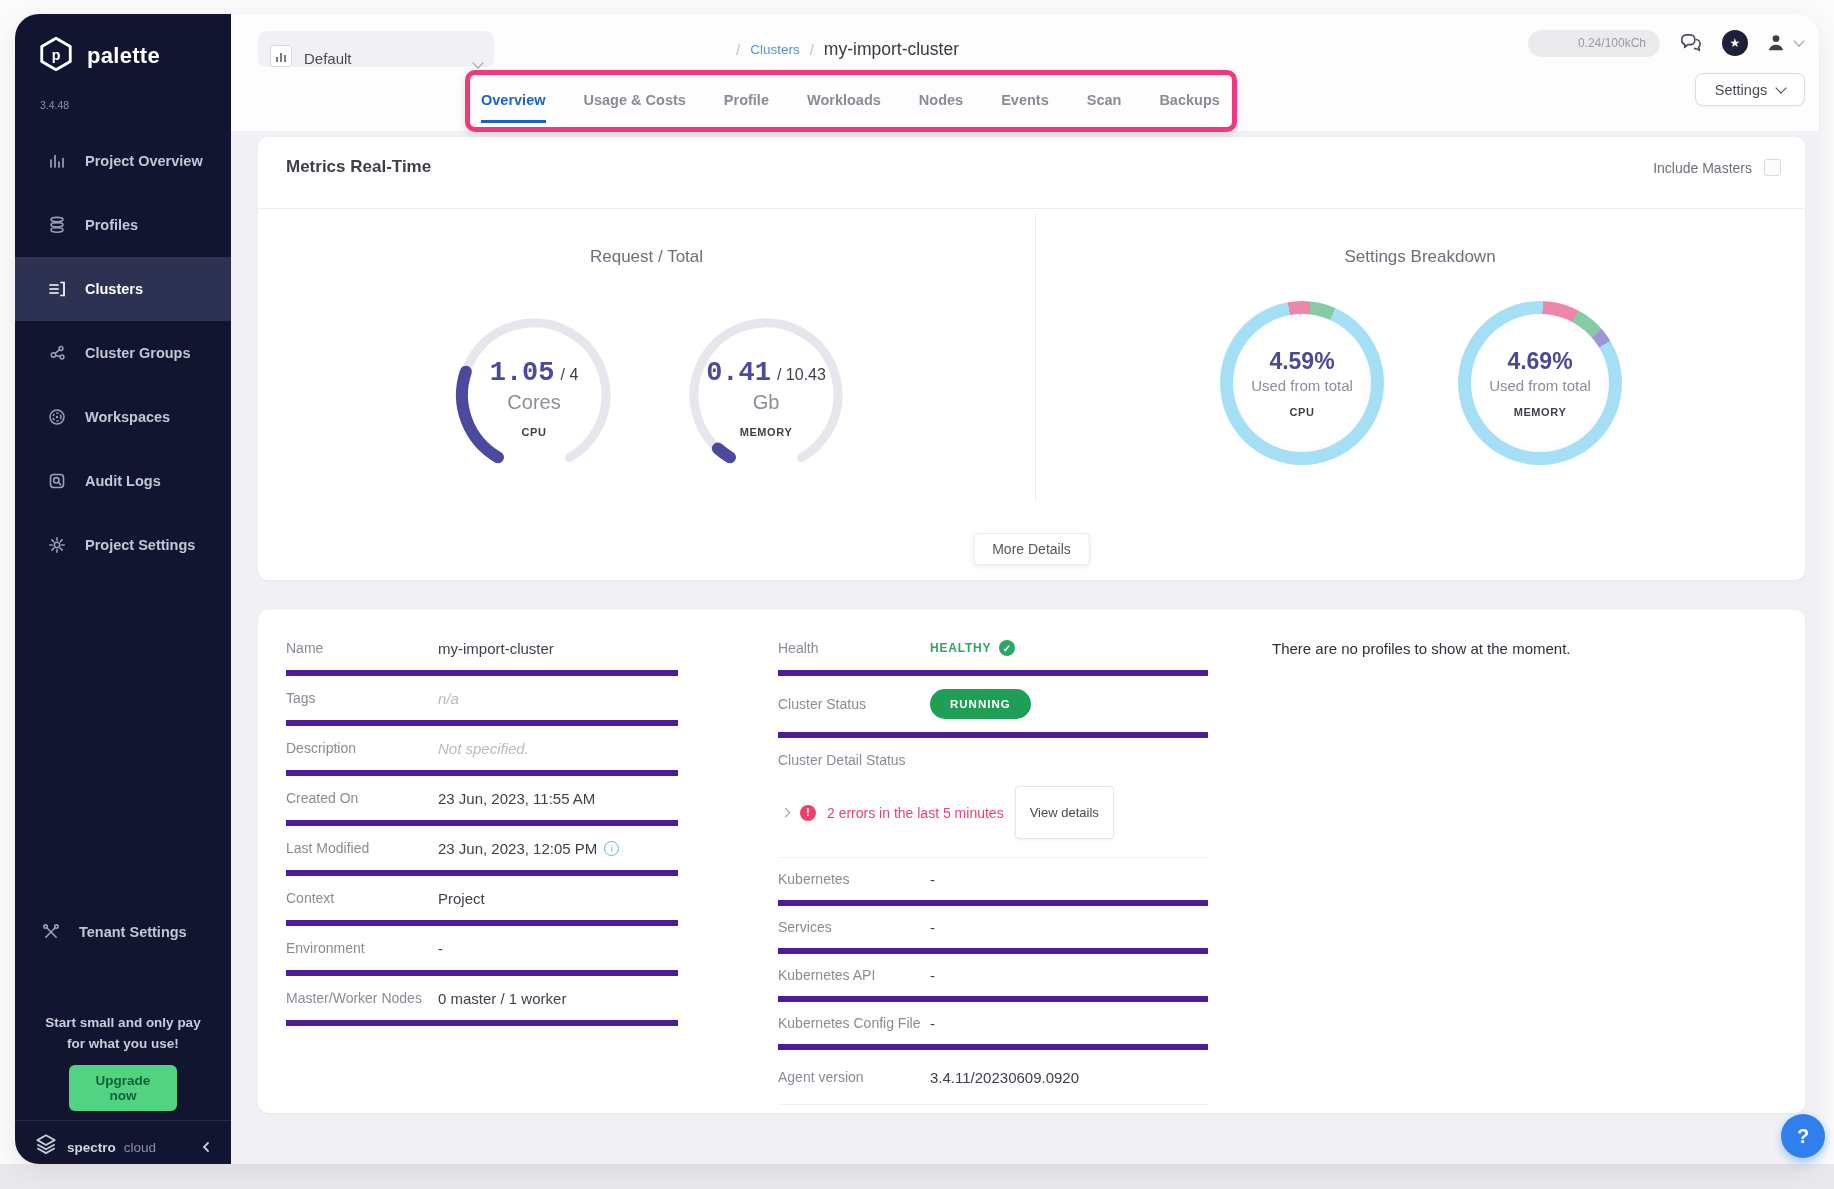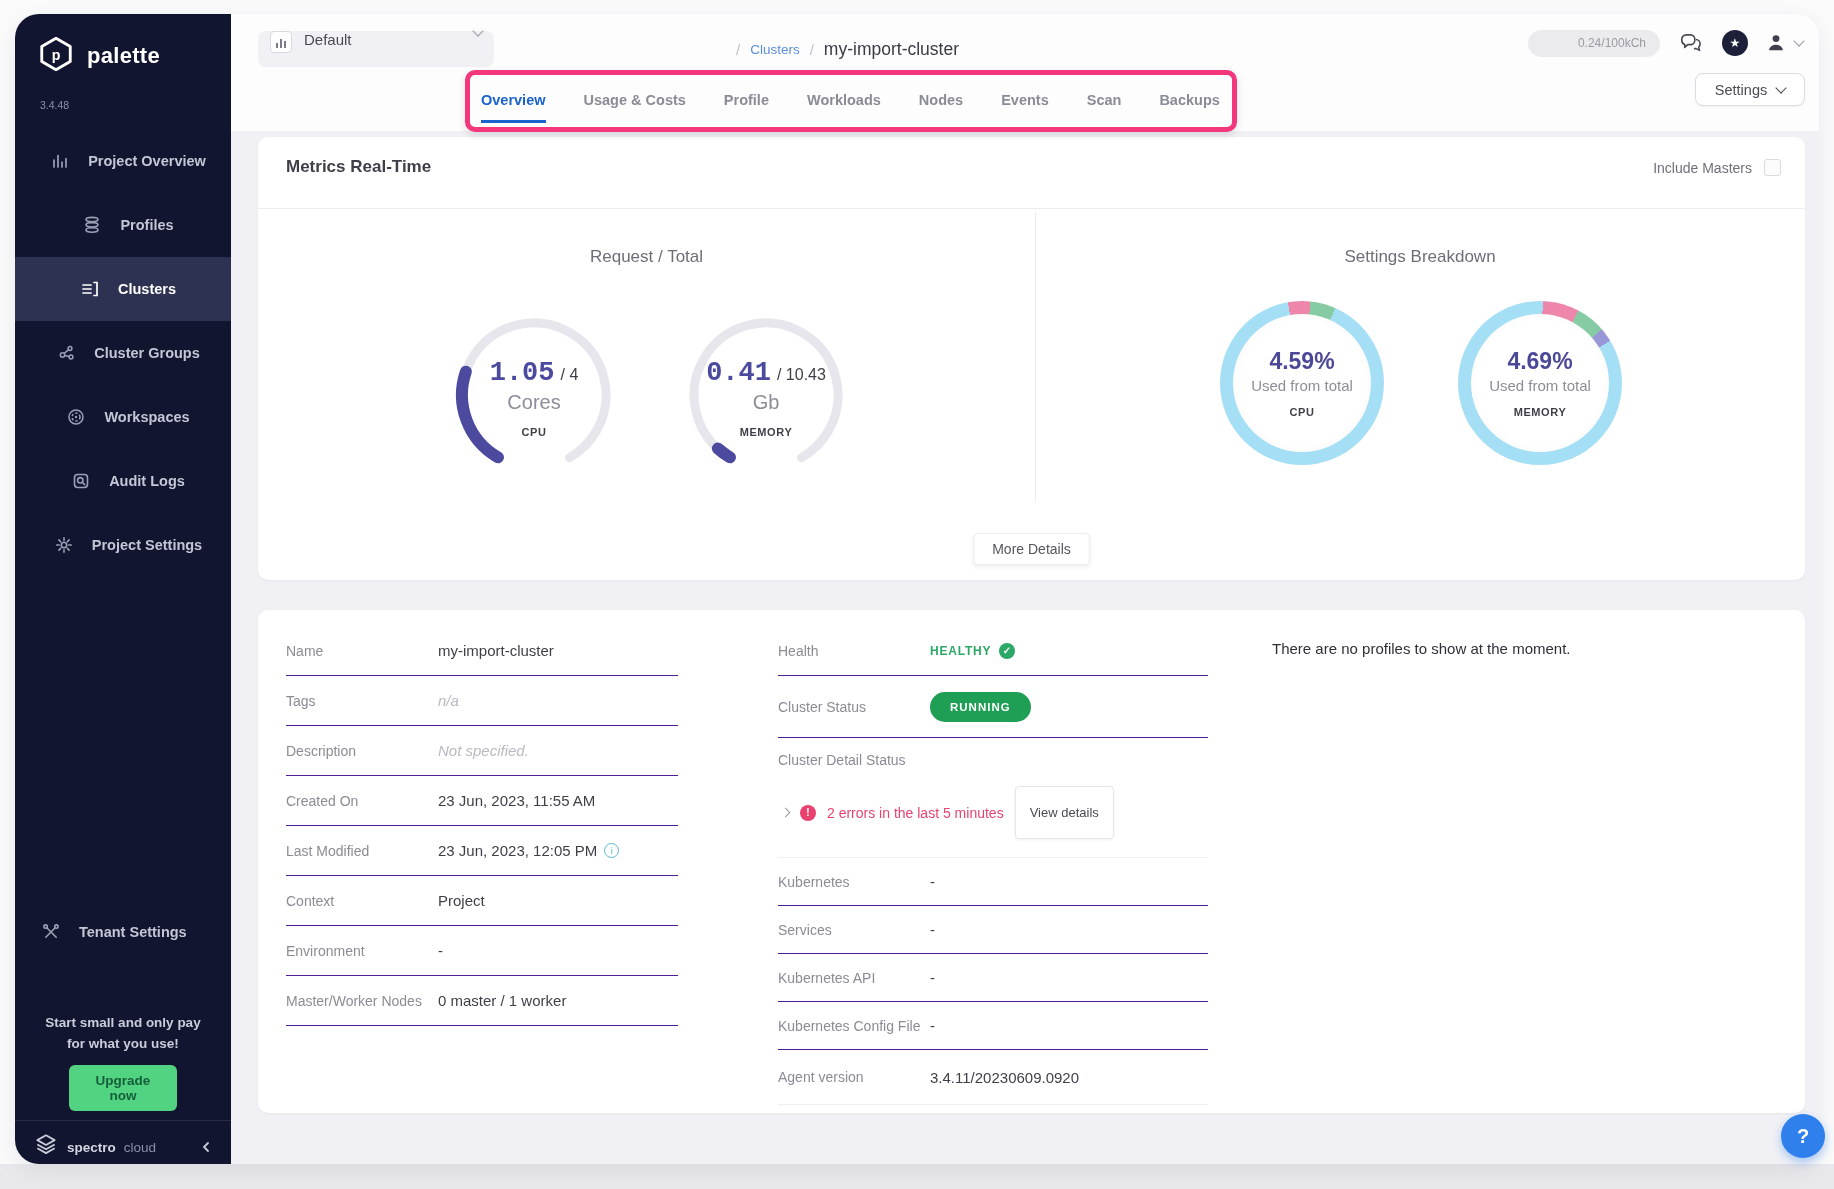--- a/index.html
+++ b/index.html
@@ -10,43 +10,43 @@
   .window { position:absolute; left:15px; top:14px; width:1804px; height:1150px;
             background:#fdfdfe; border-radius:24px; box-shadow:0 6px 24px rgba(20,20,50,.08); }
 
   
   .sidebar { position:absolute; left:0; top:0; width:216px; height:100%;
              background:#12152f; border-radius:24px 0 0 24px; color:#c3c6d6; }
   .logo-row { position:absolute; left:22px; top:21px; display:flex; align-items:center; gap:12px; }
   .logo-name { color:#fff; font-size:22px; font-weight:700; letter-spacing:.3px; }
   .version { position:absolute; left:25px; top:85px; font-size:10.5px; color:#8b8fa8; }
   .nav { position:absolute; left:0; top:115px; width:100%; }
-  .nav-item { height:64px; display:flex; align-items:center; gap:18px; padding-left:10px;
-              font-size:14.5px; font-weight:600; color:#c3c6d6; cursor:pointer;justify-content:center; }
+  .nav-item { height:64px; display:flex; align-items:center; gap:18px; padding-left:32px;
+              font-size:14.5px; font-weight:600; color:#c3c6d6; cursor:pointer; }
   .nav-item svg { color:#9ba0b8; flex:0 0 auto; }
   .nav-item.active { background:#2e3252; color:#fff; }
   .nav-item.active svg { color:#fff; }
   .tenant { position:absolute; top:890px; left:0; width:100%; height:56px; display:flex;
             align-items:center; gap:18px; padding-left:26px; font-size:14.5px; font-weight:600; color:#c3c6d6; }
   .tenant svg { color:#9ba0b8; }
   .promo { position:absolute; top:998px; left:0; width:100%; text-align:center;
            font-size:13.5px; font-weight:600; color:#c9ccdb; line-height:21px; }
   .upgrade { position:absolute; top:1051px; left:50%; transform:translateX(-50%);
              background:#52d381; color:#155f3a; border:none; border-radius:6px;
              font-size:13.5px; font-weight:700; padding:8px 18px; cursor:pointer; }
   .side-div { position:absolute; top:1106px; left:0; width:100%; height:1px; background:rgba(255,255,255,.1); }
   .brand-row { position:absolute; top:1118px; left:18px; right:14px; display:flex; align-items:center; gap:8px; }
   .brand-1 { color:#d2d5e2; font-size:13.5px; font-weight:700; }
   .brand-2 { color:#8b90a8; font-size:13.5px; }
   .collapse { margin-left:auto; width:22px; height:22px; display:flex; align-items:center; justify-content:center; cursor:pointer; }
 
   
   .topbar { position:absolute; left:216px; top:0; right:0; height:117px; background:#fdfdfe; border-radius:0 24px 0 0; }
   .proj-sel { position:absolute; left:27px; top:17px; width:236px; height:36px; background:#f1f1f5;
-              border-radius:8px; display:flex; align-items:flex-start; gap:12px; padding:0 12px; cursor:pointer; }
+              border-radius:8px; display:flex; align-items:flex-end; gap:12px; padding:0 12px; cursor:pointer; }
   .proj-ico { width:22px; height:22px; background:#fff; border:1px solid #d8d8df; border-radius:4px;
               display:flex; align-items:flex-end; justify-content:center; gap:2px; padding-bottom:4px; }
   .proj-ico i { display:block; width:2px; background:#7a7a88; }
   .proj-label { font-size:15px; color:#4a4a55; }
   .chev { width:8px; height:8px; border-right:1.6px solid #9a9aa5; border-bottom:1.6px solid #9a9aa5;
           transform:rotate(45deg); margin-top:-4px; }
   .proj-sel .chev { margin-left:auto; }
   .breadcrumb { position:absolute; left:505px; top:17px; height:36px; display:flex; align-items:center; gap:10px; }
   .bc-slash { color:#c0c0c8; font-size:15px; }
   .bc-link { color:#5b8fd9; font-size:13.5px; cursor:pointer; }
@@ -107,21 +107,21 @@
   .d-sub { font-size:15px; color:#8d8d99; margin-top:2px; }
   .d-label { font-size:11px; font-weight:700; color:#3f3f4a; letter-spacing:.6px; margin-top:12px; }
 
   .more-btn { position:absolute; left:50%; transform:translateX(-50%); top:396px; background:#fff;
               border:1px solid #ececf0; border-radius:4px; box-shadow:0 2px 5px rgba(0,0,0,.07);
               font-size:14px; color:#55555f; padding:7px 18px; cursor:pointer; }
 
   
   .col1 { position:absolute; left:28px; top:16px; width:392px; }
   .col2 { position:absolute; left:520px; top:16px; width:430px; }
-  .drow { display:flex; align-items:center; height:50px; border-bottom:1px solid #4c1d95; }
+  .drow { display:flex; align-items:center; height:50px; border-bottom:6px solid #4c1d95; }
   .dlabel { width:152px; flex:0 0 152px; font-size:14px; color:#8b8b96; }
   .dvalue { font-size:15px; color:#3f3f4a; display:flex; align-items:center; }
   .muted { font-style:italic; color:#b9b9c2; }
   .info-ico { display:inline-flex; width:15px; height:15px; border:1px solid #5cb8d4; color:#5cb8d4;
               border-radius:50%; font-size:9.5px; align-items:center; justify-content:center; margin-left:7px; cursor:pointer; }
   .healthy { color:#2ca866; font-size:12px; font-weight:700; letter-spacing:.8px; display:flex; align-items:center; gap:8px; }
   .check-ico { width:16px; height:16px; border-radius:50%; background:#2ca866; color:#fff; font-size:10px;
                display:flex; align-items:center; justify-content:center; }
   .row-status { height:62px; }
   .running-pill { background:#1f9e55; color:#fff; font-size:11.5px; font-weight:700; letter-spacing:1px;

